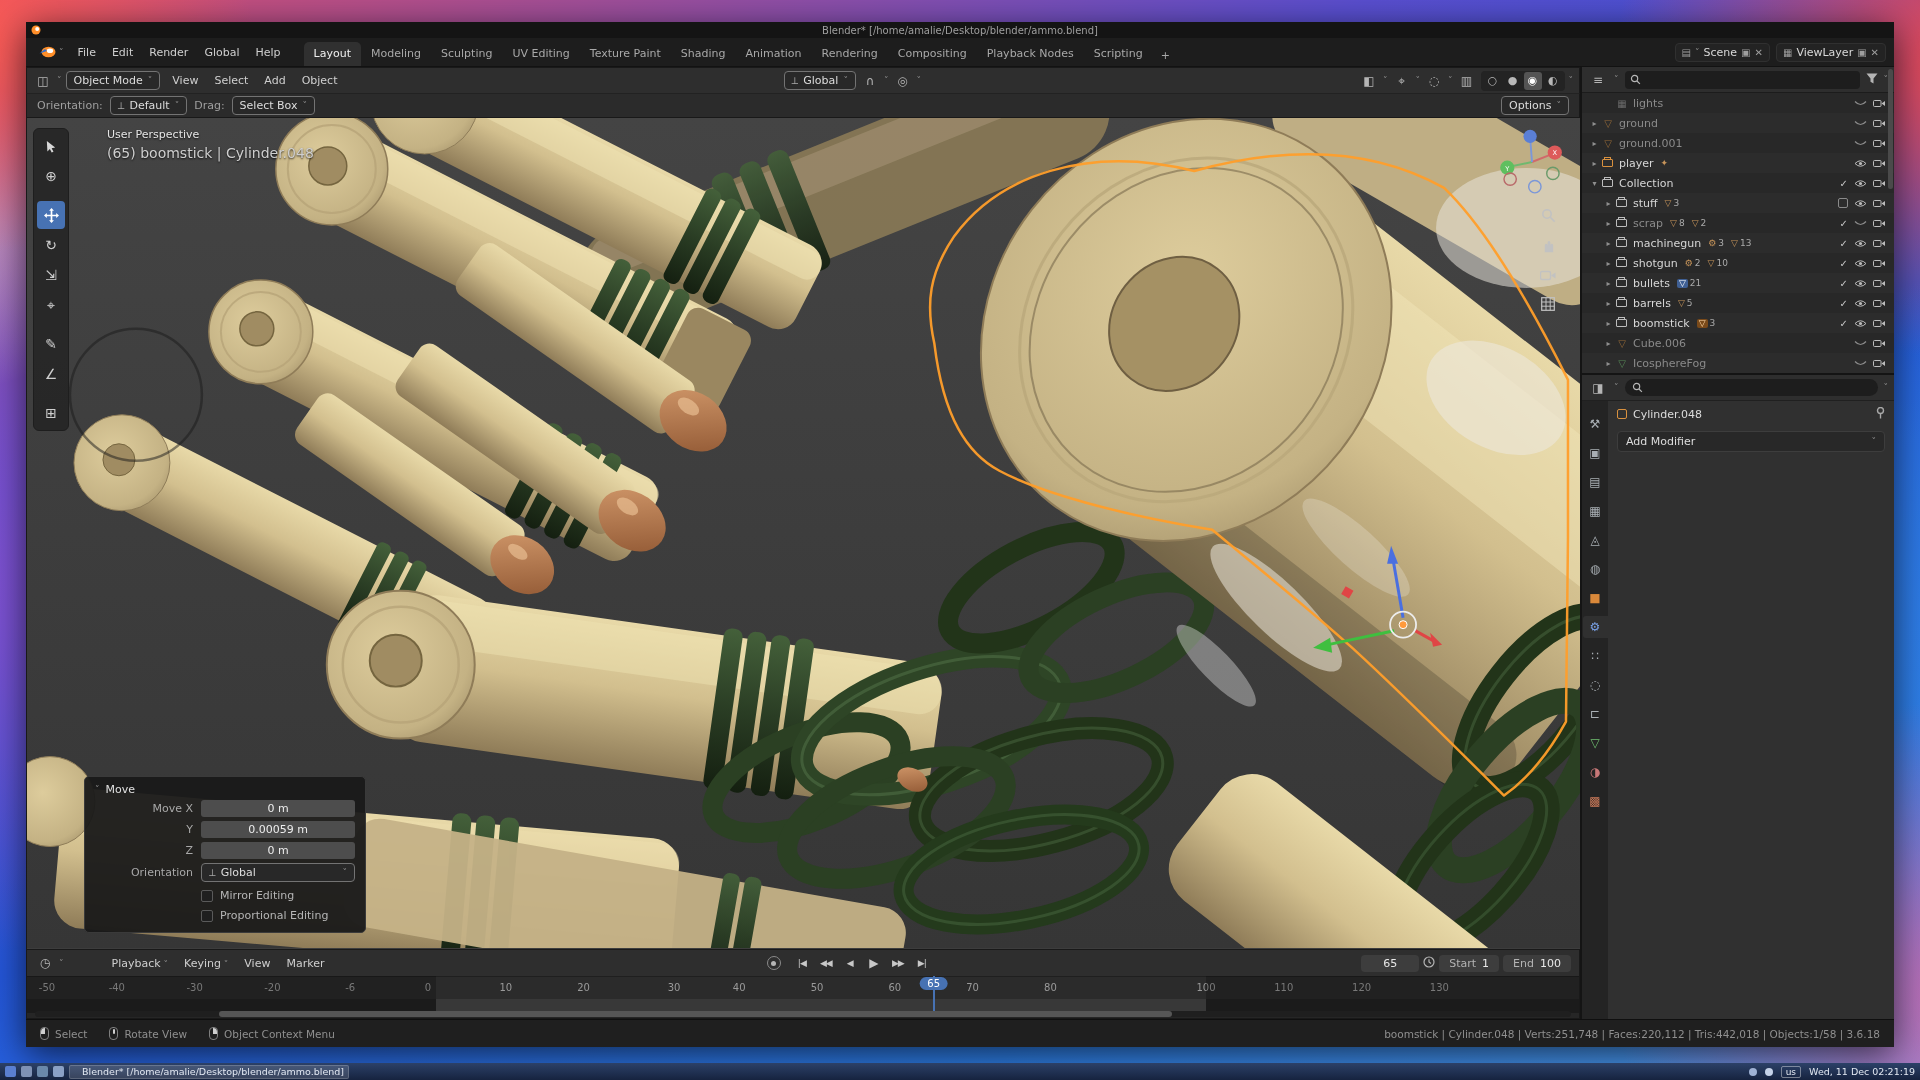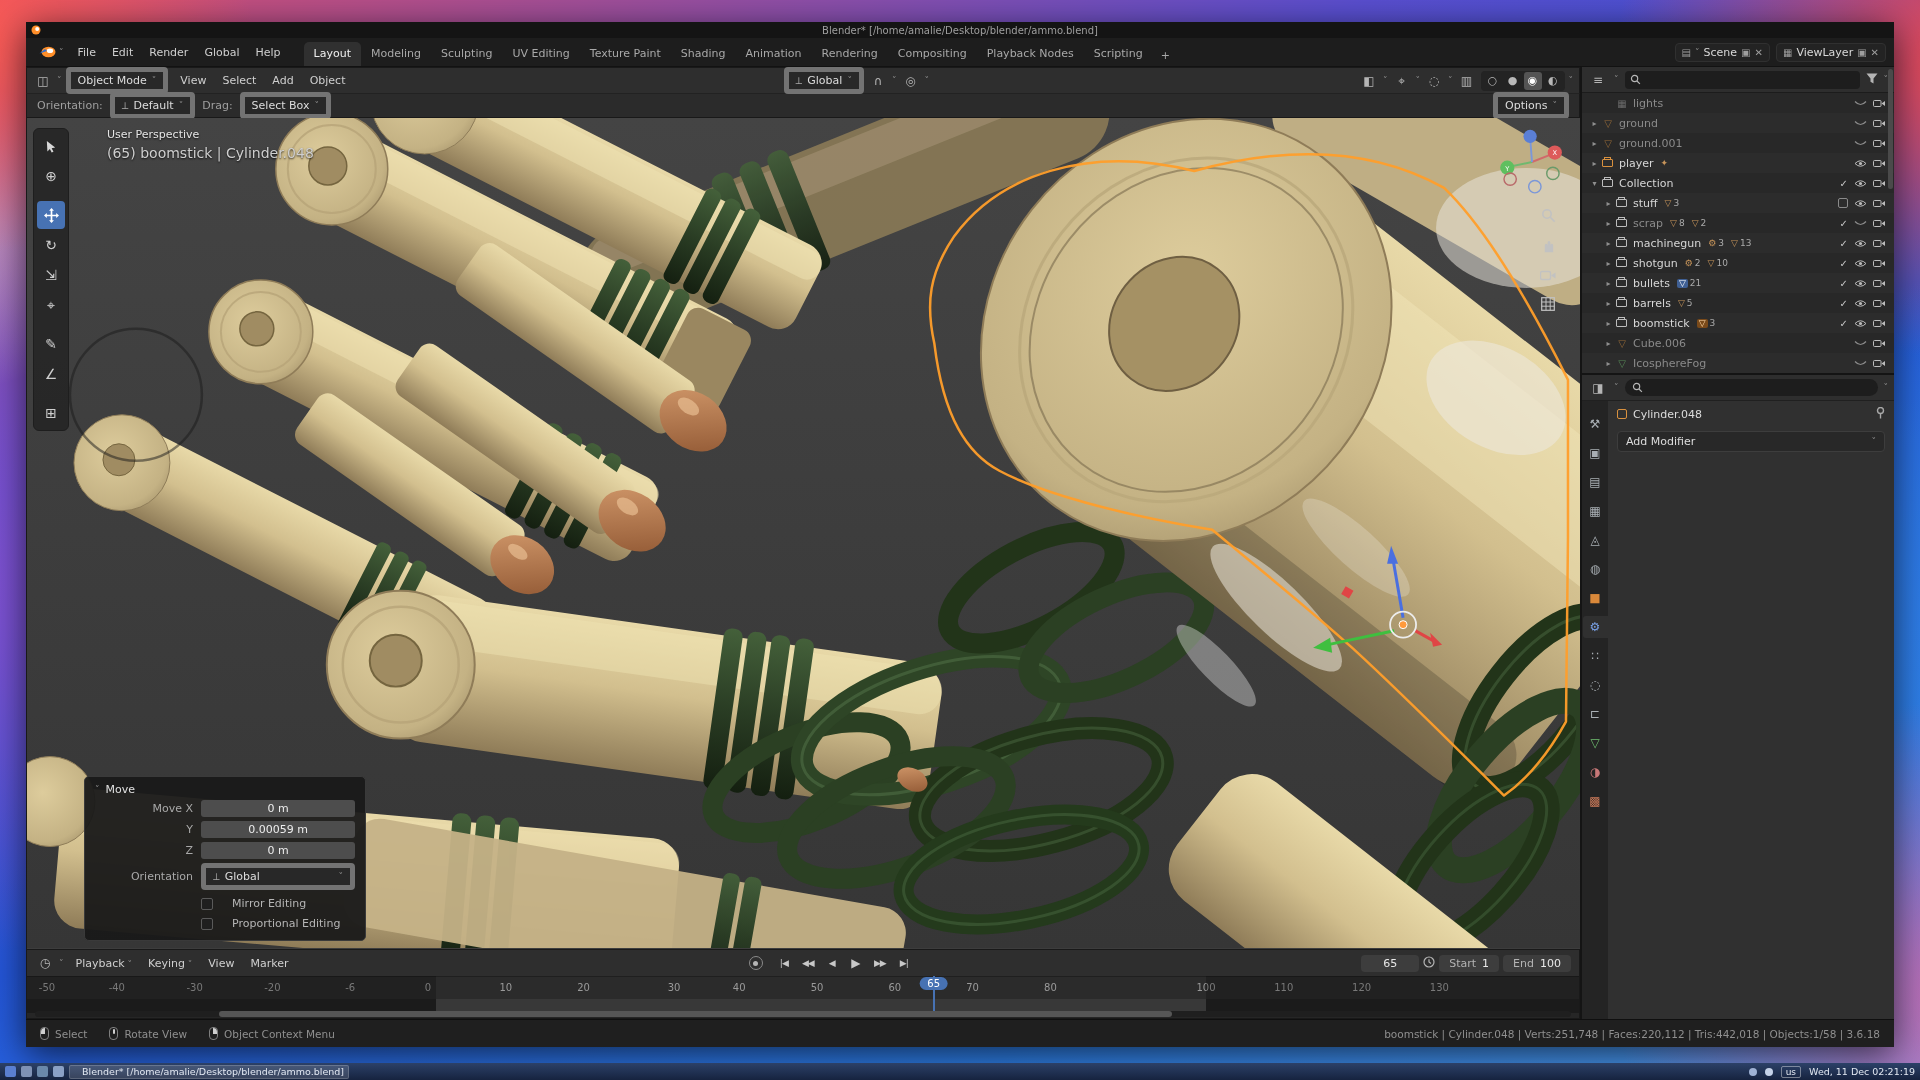--- a/index.html
+++ b/index.html
@@ -22,21 +22,21 @@
 .ws-wrap{display:flex;align-items:flex-end;height:100%;margin-left:14px;}
 .ws-tab{padding:5px 10px 6px;color:#a8a8a8;border-radius:5px 5px 0 0;font-size:11px;}
 .ws-tab.active{background:#303030;color:#efefef;}
 .ws-add{padding:4px 8px;color:#a8a8a8;}
 .topbar-right{margin-left:auto;display:flex;align-items:center;gap:6px;}
 .tr-group{display:flex;align-items:center;gap:4px;background:#232323;border:1px solid #303030;border-radius:4px;padding:2px 6px;color:#d8d8d8;}
 .tr-ic{color:#9f9f9f;font-size:10px;}
 .cv{color:#8f8f8f;font-size:9px;line-height:1;}
 .leftcol{position:absolute;left:0;top:45px;width:1554px;height:952px;}
 .vph{height:26px;background:#2e2e2e;display:flex;align-items:center;padding:0 6px;gap:4px;border:1px solid #191919;border-bottom:none;}
-.dd{display:flex;align-items:center;gap:5px;background:#282828;border:5px solid #737373;border-radius:4px;padding:2px 7px;color:#dcdcdc;white-space:nowrap;}
+.dd{display:flex;align-items:center;gap:5px;background:#282828;border:1px solid #737373;border-radius:4px;padding:2px 7px;color:#dcdcdc;white-space:nowrap;}
 .dd-ic{color:#a8a8a8;font-size:10px;}
 .hdr-ic{width:20px;text-align:center;color:#b5b5b5;font-size:12px;}
 .shade-group{display:flex;align-items:center;background:#232323;border-radius:4px;padding:1px 3px;gap:2px;}
 .shade{width:18px;height:18px;display:flex;align-items:center;justify-content:center;color:#b8b8b8;font-size:11px;border-radius:3px;}
 .shade.active{background:#545454;color:#fff;}
 .tsr{height:25px;background:#2b2b2b;display:flex;align-items:center;padding:0 10px;gap:7px;border:1px solid #191919;border-top:1px solid #222;}
 .ts-label{color:#9f9f9f;}
 .canvas-wrap{position:relative;height:831px;background:#3d3d3d;overflow:hidden;border-left:1px solid #191919;}
 svg.scene{position:absolute;inset:0;display:block;}
 .vp-label1{position:absolute;left:80px;top:10px;color:#e6e6e6;font-size:11px;text-shadow:0 1px 2px rgba(0,0,0,.8);}
@@ -46,21 +46,21 @@
 .tool-btn.active{background:#4772b3;color:#fff;}
 .tool-btn.gap{margin-top:9px;}
 .vp-nav{position:absolute;right:10px;top:6px;}
 .vp-side-icons{position:absolute;right:24px;top:90px;display:flex;flex-direction:column;gap:13px;align-items:center;}
 .redo{position:absolute;left:57px;top:658px;width:282px;background:rgba(25,25,25,.95);border:1px solid #3a3a3a;border-radius:5px;padding:6px 10px 10px;}
 .redo-title{display:flex;align-items:center;gap:6px;color:#e0e0e0;font-size:11px;}
 .redo-row{display:flex;align-items:center;margin-top:4px;}
 .redo-label{width:98px;text-align:right;color:#a8a8a8;margin-right:8px;font-size:11px;}
 .redo-val{flex:1;background:#4d4d4d;border-radius:3px;text-align:center;color:#ededed;padding:2px 0;font-size:11px;}
 .redo-dd{flex:1;}
-.redo-check{display:flex;align-items:center;gap:19px;margin:7px 0 0 106px;color:#b5b5b5;font-size:11px;}
+.redo-check{display:flex;align-items:center;gap:7px;margin:7px 0 0 106px;color:#b5b5b5;font-size:11px;}
 .cbox{width:12px;height:12px;background:#1f1f1f;border:1px solid #5a5a5a;border-radius:2px;}
 .timeline{position:absolute;left:0;top:882px;width:1554px;height:70px;background:#262626;border:1px solid #191919;}
 .tl-header{height:26px;display:flex;align-items:center;gap:4px;padding:0 8px;background:#2e2e2e;}
 .tl-spacer{flex:1;}
 .rec-btn{width:14px;height:14px;border:1.5px solid #8a8a8a;border-radius:50%;display:flex;align-items:center;justify-content:center;margin:0 6px;}
 .rec-btn::after{content:"";width:5px;height:5px;background:#b5b5b5;border-radius:50%;}
 .tp-btn{width:22px;height:18px;display:flex;align-items:center;justify-content:center;color:#c8c8c8;font-size:9px;letter-spacing:-1px;border-radius:3px;}
 .field{background:#3d3d3d;border-radius:4px;padding:2px 10px;color:#e8e8e8;display:flex;gap:6px;align-items:center;white-space:nowrap;}
 .field .flabel{color:#b3b3b3;}
 .frame-field{width:58px;justify-content:center;background:#3d3d3d;}
@@ -539,21 +539,21 @@
                 <span>Proportional Editing</span>
               </div>
             </div>
         </div>
       </div>
 
       <div class="timeline">
         <div class="tl-header">
           <span class="hdr-ic">◷</span>
             <span class="cv">˅</span>
-          <span id="tl-menus" style="display:flex;">
+          <span id="tl-menus" style="display:flex;margin-left:36px;">
               <span class="menu-item">Playback<span class="cv"> ˅</span></span>
               <span class="menu-item">Keying<span class="cv"> ˅</span></span>
               <span class="menu-item">View</span>
               <span class="menu-item">Marker</span>
             </span>
           <span class="tl-spacer"></span>
           <span class="rec-btn"></span>
           <span id="tl-transport" style="display:flex;gap:2px;">
               <span class="tp-btn">|◀</span>
               <span class="tp-btn">◀◀</span>

